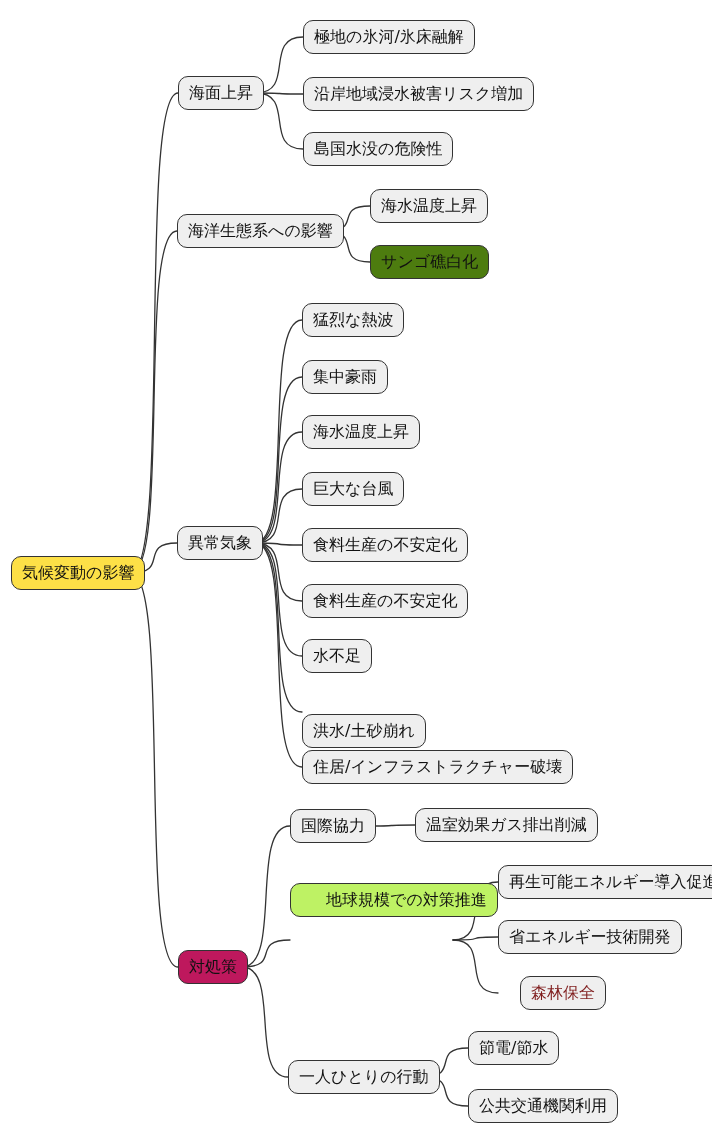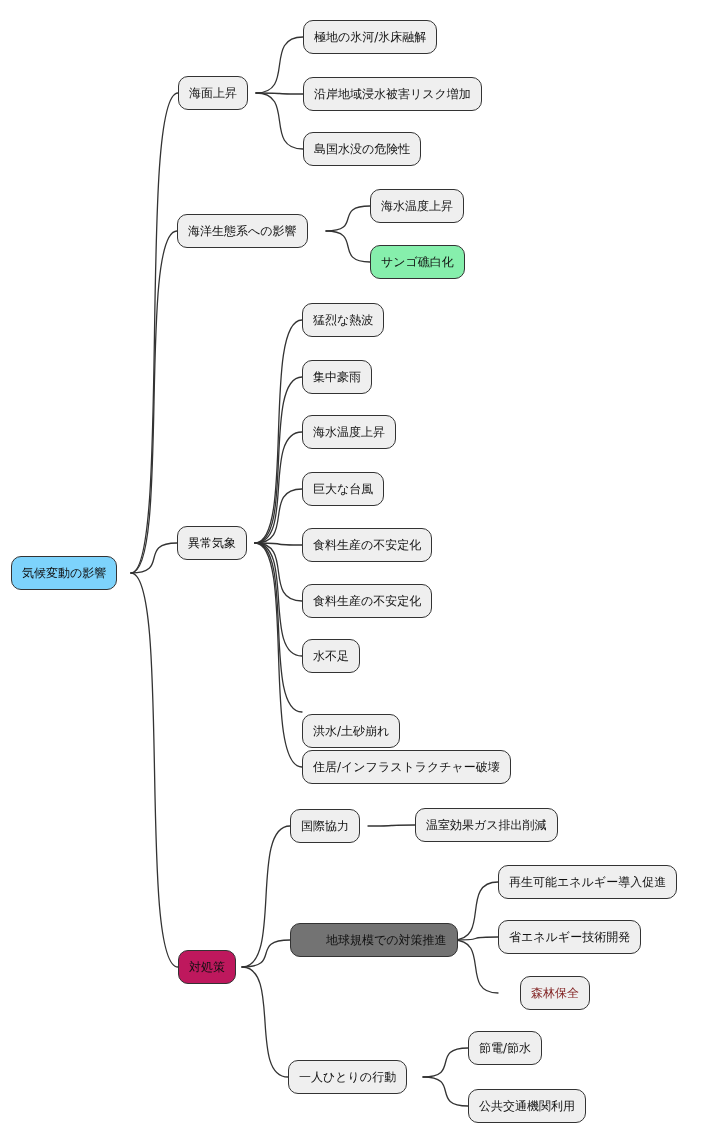--- a/index.html
+++ b/index.html
@@ -19,21 +19,21 @@
     position: absolute;
     left: 0;
     top: 0;
     width: 712px;
     height: 1146px;
   }
   .mm-node {
     position: absolute;
     box-sizing: border-box;
     padding: 6px 10px;
-    font-size: 12px;
+    font-size: 16px;
     line-height: 20px;
     white-space: nowrap;
     color: #111111;
     background: #efefef;
     border: 1.5px solid #333333;
     border-radius: 10px;
   }
 </style>
 </head>
 <body>
@@ -62,42 +62,42 @@
       <path d="M 368 826 C 407.95 826, 375.05 825, 415 825" fill="none" stroke="#333333" stroke-width="1.3" stroke-linecap="round"></path>
       <path d="M 242 967 C 282.8 967, 249.2 940, 290 940" fill="none" stroke="#333333" stroke-width="1.3" stroke-linecap="round"></path>
       <path d="M 453 940 C 491.25 940, 459.75 882, 498 882" fill="none" stroke="#333333" stroke-width="1.3" stroke-linecap="round"></path>
       <path d="M 453 940 C 491.25 940, 459.75 937, 498 937" fill="none" stroke="#333333" stroke-width="1.3" stroke-linecap="round"></path>
       <path d="M 453 940 C 491.25 940, 459.75 993, 498 993" fill="none" stroke="#333333" stroke-width="1.3" stroke-linecap="round"></path>
       <path d="M 242 967 C 281.1 967, 248.9 1077, 288 1077" fill="none" stroke="#333333" stroke-width="1.3" stroke-linecap="round"></path>
       <path d="M 423 1077 C 461.25 1077, 429.75 1048, 468 1048" fill="none" stroke="#333333" stroke-width="1.3" stroke-linecap="round"></path>
       <path d="M 423 1077 C 461.25 1077, 429.75 1106, 468 1106" fill="none" stroke="#333333" stroke-width="1.3" stroke-linecap="round"></path>
     </svg>
   <div id="node-layer">
-      <div class="mm-node" style="left: 11px; background: #7dd3fc; border-color: rgb(51, 51, 51); color: rgb(17, 17, 17); top: 556px;">気候変動の影響</div>
+      <div class="mm-node" style="left: 11px; background: #fde047; border-color: rgb(51, 51, 51); color: rgb(17, 17, 17); top: 556px;">気候変動の影響</div>
       <div class="mm-node" style="left: 178px; background: rgb(239, 239, 239); border-color: rgb(51, 51, 51); color: rgb(17, 17, 17); top: 76px;">海面上昇</div>
       <div class="mm-node" style="left: 303px; background: rgb(239, 239, 239); border-color: rgb(51, 51, 51); color: rgb(17, 17, 17); top: 20px;">極地の氷河/氷床融解</div>
       <div class="mm-node" style="left: 303px; background: rgb(239, 239, 239); border-color: rgb(51, 51, 51); color: rgb(17, 17, 17); top: 77px;">沿岸地域浸水被害リスク増加</div>
       <div class="mm-node" style="left: 303px; background: rgb(239, 239, 239); border-color: rgb(51, 51, 51); color: rgb(17, 17, 17); top: 132px;">島国水没の危険性</div>
       <div class="mm-node" style="left: 177px; background: rgb(239, 239, 239); border-color: rgb(51, 51, 51); color: rgb(17, 17, 17); top: 214px;">海洋生態系への影響</div>
       <div class="mm-node" style="left: 370px; background: rgb(239, 239, 239); border-color: rgb(51, 51, 51); color: rgb(17, 17, 17); top: 189px;">海水温度上昇</div>
-      <div class="mm-node" style="left: 370px; background: #86efac; border-color: rgb(51, 51, 51); color: rgb(17, 17, 17); top: 245px;">サンゴ礁白化</div>
+      <div class="mm-node" style="left: 370px; background: #4d7c0f; border-color: rgb(51, 51, 51); color: rgb(17, 17, 17); top: 245px;">サンゴ礁白化</div>
       <div class="mm-node" style="left: 177px; background: rgb(239, 239, 239); border-color: rgb(51, 51, 51); color: rgb(17, 17, 17); top: 526px;">異常気象</div>
       <div class="mm-node" style="left: 302px; background: rgb(239, 239, 239); border-color: rgb(51, 51, 51); color: rgb(17, 17, 17); top: 303px;">猛烈な熱波</div>
       <div class="mm-node" style="left: 302px; background: rgb(239, 239, 239); border-color: rgb(51, 51, 51); color: rgb(17, 17, 17); top: 360px;">集中豪雨</div>
       <div class="mm-node" style="left: 302px; background: rgb(239, 239, 239); border-color: rgb(51, 51, 51); color: rgb(17, 17, 17); top: 415px;">海水温度上昇</div>
       <div class="mm-node" style="left: 302px; background: rgb(239, 239, 239); border-color: rgb(51, 51, 51); color: rgb(17, 17, 17); top: 472px;">巨大な台風</div>
       <div class="mm-node" style="left: 302px; background: rgb(239, 239, 239); border-color: rgb(51, 51, 51); color: rgb(17, 17, 17); top: 528px;">食料生産の不安定化</div>
       <div class="mm-node" style="left: 302px; background: rgb(239, 239, 239); border-color: rgb(51, 51, 51); color: rgb(17, 17, 17); top: 584px;">食料生産の不安定化</div>
       <div class="mm-node" style="left: 302px; background: rgb(239, 239, 239); border-color: rgb(51, 51, 51); color: rgb(17, 17, 17); top: 639px;">水不足</div>
       <div class="mm-node" style="left: 302px; background: rgb(239, 239, 239); border-color: rgb(51, 51, 51); color: rgb(17, 17, 17); top: 714px;">洪水/土砂崩れ</div>
       <div class="mm-node" style="left: 302px; background: rgb(239, 239, 239); border-color: rgb(51, 51, 51); color: rgb(17, 17, 17); top: 750px;">住居/インフラストラクチャー破壊</div>
       <div class="mm-node" style="left: 178px; background: #be185d; border-color: rgb(51, 51, 51); color: rgb(17, 17, 17); top: 950px;">対処策</div>
       <div class="mm-node" style="left: 290px; background: rgb(239, 239, 239); border-color: rgb(51, 51, 51); color: rgb(17, 17, 17); top: 809px;">国際協力</div>
       <div class="mm-node" style="left: 415px; background: rgb(239, 239, 239); border-color: rgb(51, 51, 51); color: rgb(17, 17, 17); top: 808px;">温室効果ガス排出削減</div>
-      <div class="mm-node" style="left: 290px; background: #737373; border-color: rgb(51, 51, 51); color: rgb(17, 17, 17); top: 923px; padding-left: 35px;">地球規模での対策推進</div>
+      <div class="mm-node" style="left: 290px; background: #bef264; border-color: rgb(51, 51, 51); color: rgb(17, 17, 17); top: 883px; padding-left: 35px;">地球規模での対策推進</div>
       <div class="mm-node" style="left: 498px; background: rgb(239, 239, 239); border-color: rgb(51, 51, 51); color: rgb(17, 17, 17); top: 865px;">再生可能エネルギー導入促進</div>
       <div class="mm-node" style="left: 498px; background: rgb(239, 239, 239); border-color: rgb(51, 51, 51); color: rgb(17, 17, 17); top: 920px;">省エネルギー技術開発</div>
       <div class="mm-node" style="left: 520px; background: rgb(239, 239, 239); border-color: rgb(51, 51, 51); color: #7f1d1d; top: 976px;">森林保全</div>
       <div class="mm-node" style="left: 288px; background: rgb(239, 239, 239); border-color: rgb(51, 51, 51); color: rgb(17, 17, 17); top: 1060px;">一人ひとりの行動</div>
       <div class="mm-node" style="left: 468px; background: rgb(239, 239, 239); border-color: rgb(51, 51, 51); color: rgb(17, 17, 17); top: 1031px;">節電/節水</div>
       <div class="mm-node" style="left: 468px; background: rgb(239, 239, 239); border-color: rgb(51, 51, 51); color: rgb(17, 17, 17); top: 1089px;">公共交通機関利用</div>
     </div>
 </div>
 
 </body></html>

